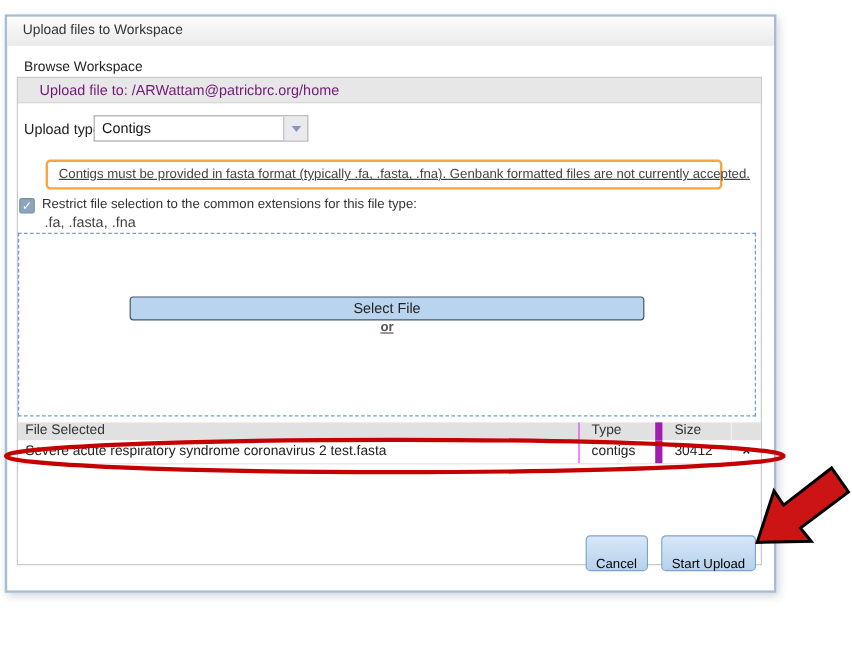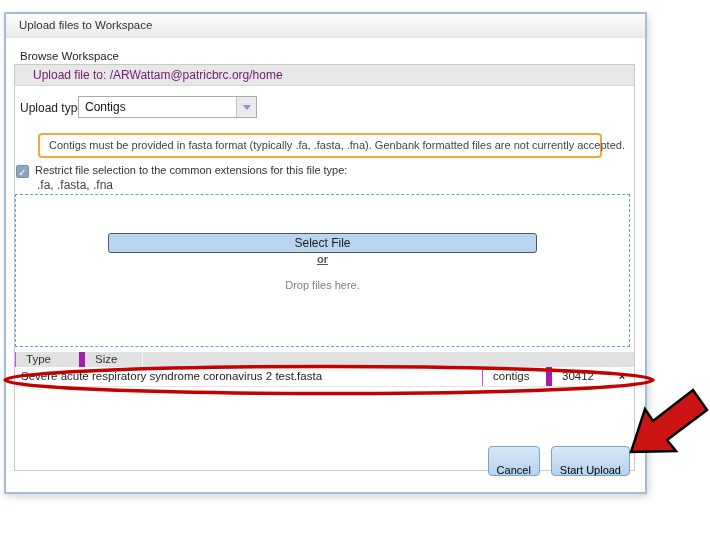--- a/index.html
+++ b/index.html
@@ -38,35 +38,35 @@
   }
   .combobox .cb-text{flex:1;font-size:12px;line-height:20px;padding-left:6px;color:#111;overflow:hidden;white-space:nowrap;}
   .combobox .cb-btn{
     width:19px;background:#e9e9ee;border-left:1px solid #c2c2ca;
     display:flex;align-items:center;justify-content:center;
   }
   .cb-arrow{width:0;height:0;border:4px solid transparent;border-top:5px solid #8795c1;margin-top:5px;}
   .infobox{
     position:absolute;left:23px;top:68px;width:551px;height:21px;
     border:2px solid #f7a53c;border-radius:4px;background:#fff;
-    line-height:21px;padding-left:9px;font-size:11px;color:#444;white-space:nowrap;
+    line-height:21px;padding-left:9px;font-size:11px;color:#444;white-space:nowrap;text-decoration:underline;
   }
   .checkbox{
     position:absolute;left:1px;top:100px;width:13px;height:13px;
     background:#8da6c0;border:1px solid #7a8ea5;border-radius:2px;
     color:#fff;font-size:10px;line-height:13px;text-align:center;cursor:pointer;box-sizing:border-box;
   }
   .restrict-label{position:absolute;left:20px;top:99px;font-size:11px;color:#333;white-space:nowrap;}
   .restrict-ext{position:absolute;left:22px;top:113px;font-size:12px;color:#444;}
   .dropzone{
     position:absolute;left:0px;top:129px;width:613px;height:151px;
     border:1px dashed #68a0dc;background:#fff;text-align:center;box-sizing:content-box;
   }
   .select-file{
-    margin:38px auto 0;width:429px;height:20px;
+    margin:52px auto 0;width:429px;height:20px;
     background:#b9d4ee;border:1px solid #46586a;border-radius:3px;
     font-size:12px;line-height:18px;color:#222;text-align:center;cursor:pointer;box-sizing:border-box;
   }
   .or-label{font-size:11px;font-weight:bold;color:#555;text-decoration:underline;}
   .drop-label{margin-top:14px;font-size:11px;color:#7d7d7d;}
   .file-table{position:absolute;left:0;top:287px;width:619px;font-size:11.5px;}
   .ft-header{display:flex;background:#e1e1e1;height:15px;line-height:15px;color:#333;}
   .ft-row{display:flex;height:19px;line-height:19px;color:#222;background:#fff;border-bottom:1px solid #e4e4e4;}
   .c-file{flex:1;padding-left:6px;white-space:nowrap;overflow:hidden;}
   .c-type{width:53px;padding-left:10px;border-left:1px solid #d946ef;}
@@ -114,25 +114,25 @@
 
     <div class="checkbox">
       <span>✓</span>
     </div>
     <span class="restrict-label">Restrict file selection to the common extensions for this file type:</span>
     <span class="restrict-ext">.fa, .fasta, .fna</span>
 
     <div class="dropzone">
       <div class="select-file">Select File</div>
       <div class="or-label">or</div>
-      <div class="drop-label">Drop files here.</div>
     </div>
 
     <div class="file-table">
       <div class="ft-header">
+        <span class="c-file">File Selected</span>
         <span class="c-type">Type</span>
         <span class="c-size">Size</span>
         <span class="c-remove"></span>
       </div>
       <div class="ft-row">
         <span class="c-file">Severe acute respiratory syndrome coronavirus 2 test.fasta</span>
         <span class="c-type">contigs</span>
         <span class="c-size">30412</span>
         <span class="c-remove">×</span>
       </div>

